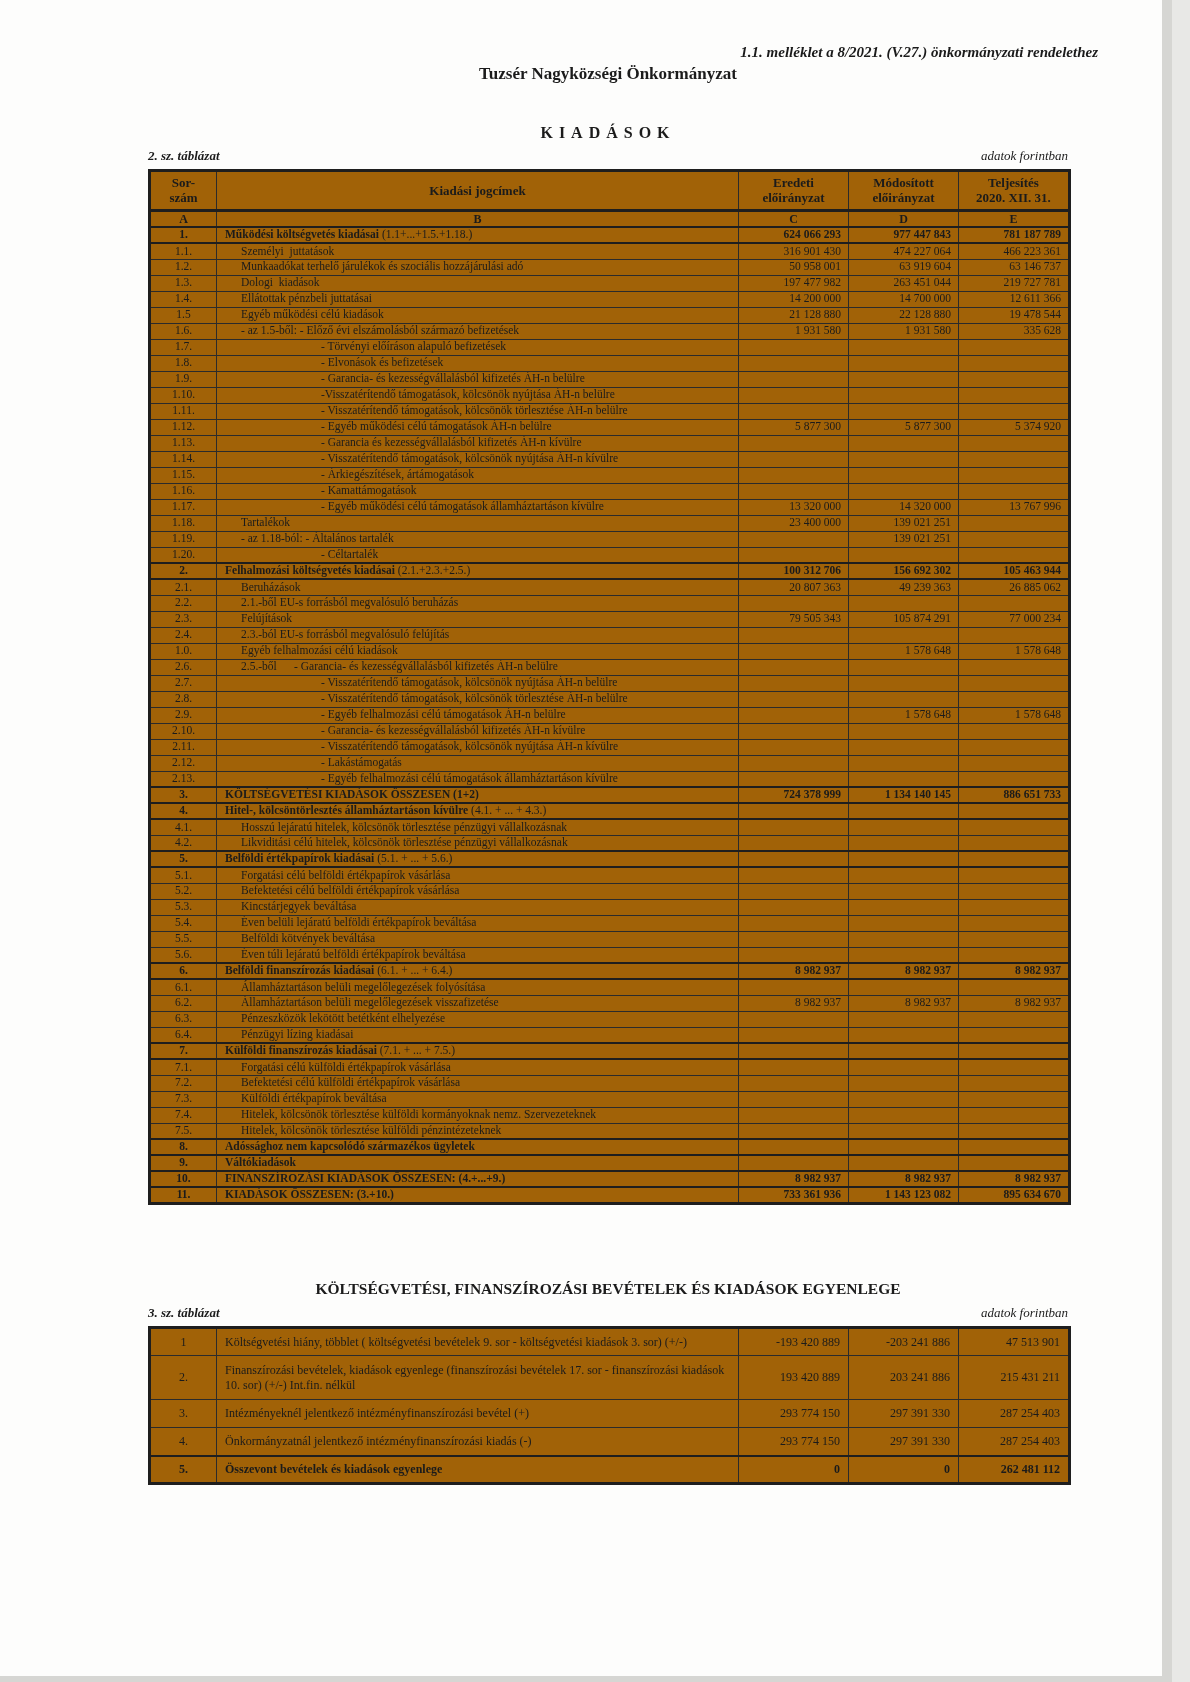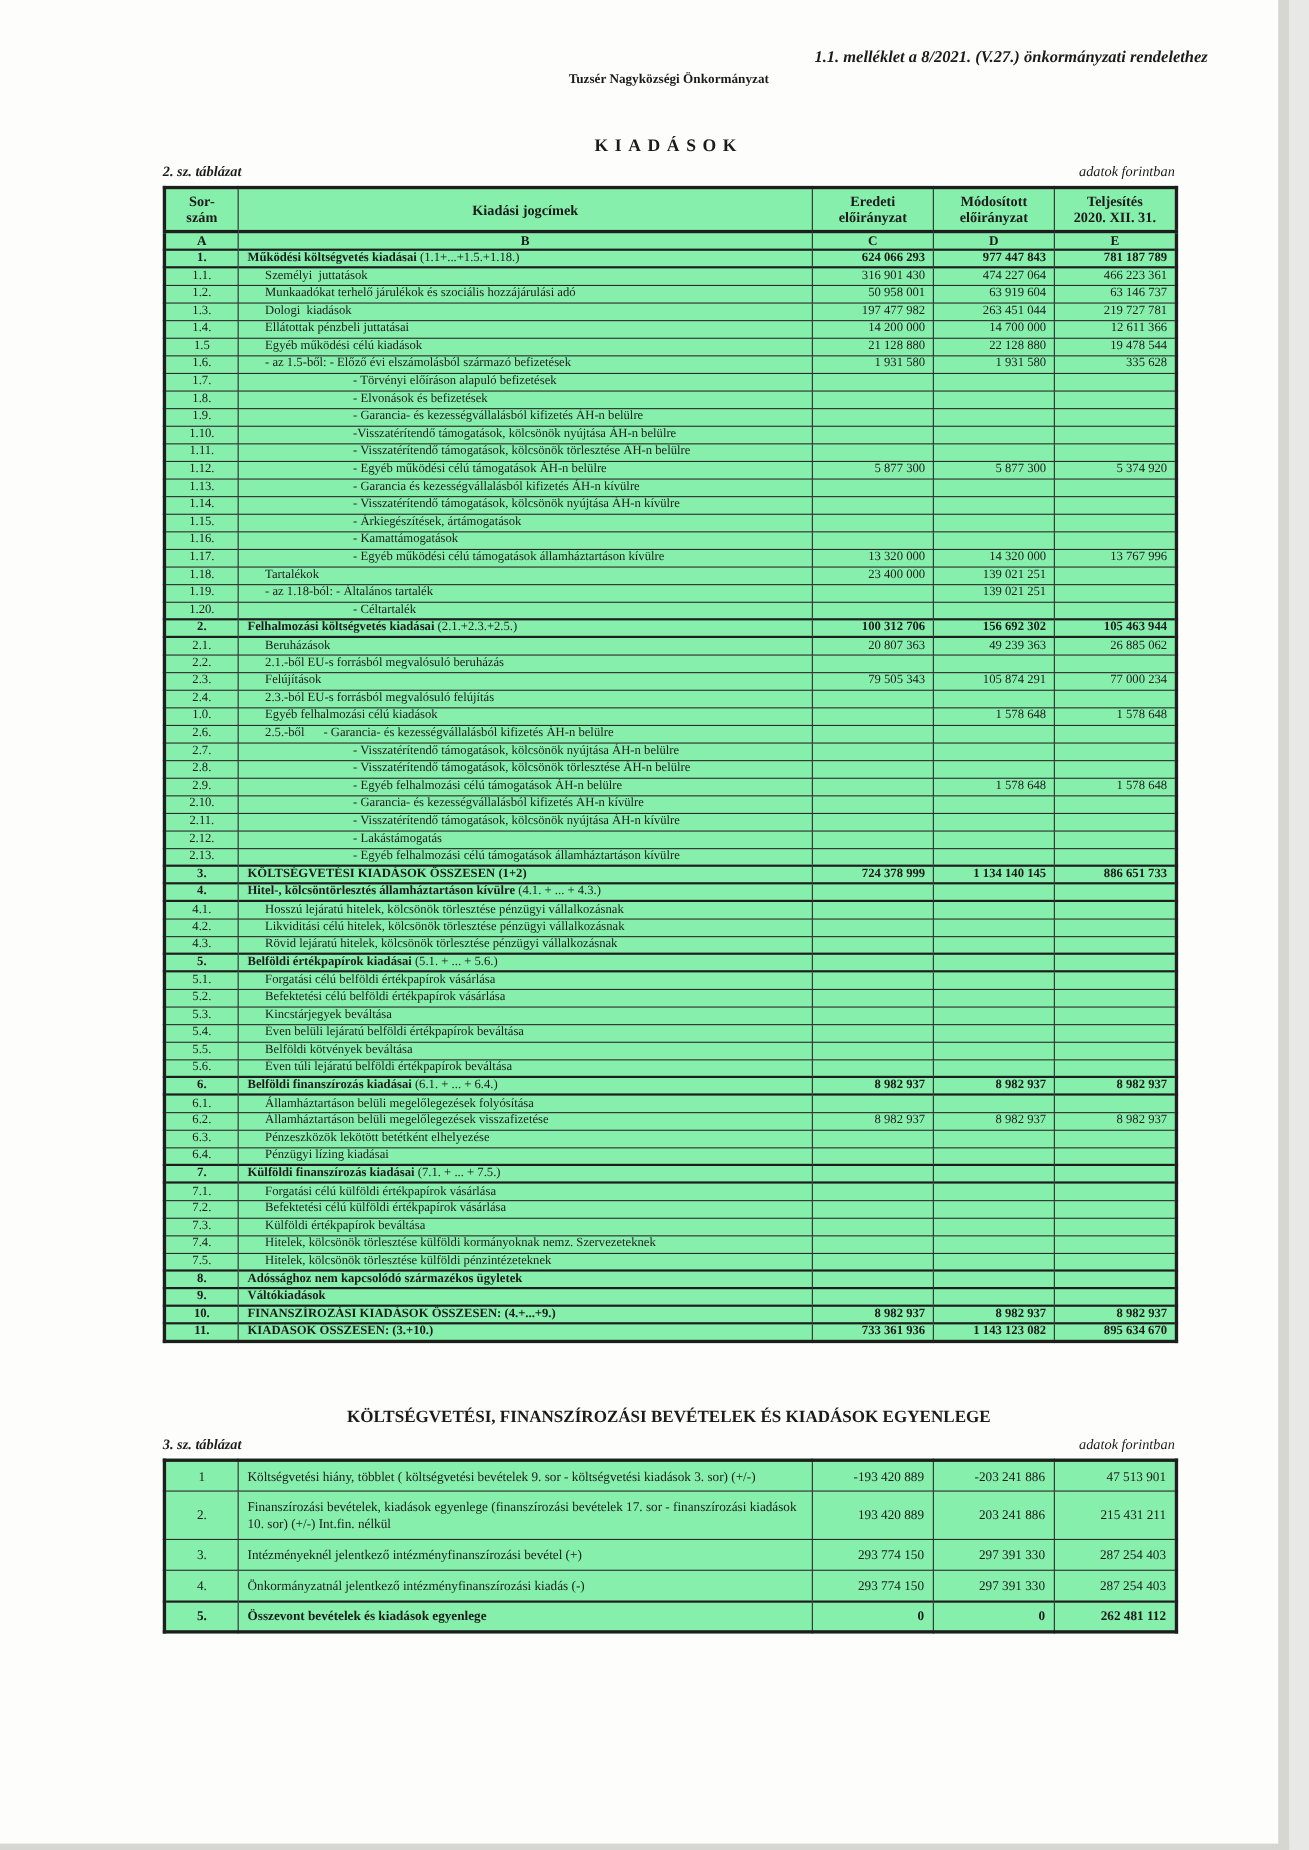--- a/index.html
+++ b/index.html
@@ -6,33 +6,33 @@
   html,body { background:#e8e8e6; }
   body { width:1190px; height:1682px; position:relative;
          font-family:"Liberation Serif", serif; color:#1b1b1b; }
   .sheet { position:absolute; left:0; top:0; width:1172px; height:1682px;
            background:#fdfdfc; overflow:hidden;
            border-right:10px solid #d6d6d3; border-bottom:6px solid #d6d6d3; }
 
   .annotation { position:absolute; top:44px; left:148px; width:950px;
                 text-align:right; font-size:15px; font-weight:bold; font-style:italic; }
   .org-name  { position:absolute; top:64px; left:148px; width:920px;
-               text-align:center; font-size:12px; font-weight:bold; }
+               text-align:center; font-size:17px; font-weight:bold; }
   .doc-title { position:absolute; top:84px; left:148px; width:920px;
                text-align:center; font-size:15.5px; font-weight:bold; }
   .section-title { position:absolute; top:124px; left:148px; width:920px;
                text-align:center; font-size:16px; font-weight:bold; letter-spacing:6px; }
 
   .caption-row { position:absolute; left:148px; width:920px; display:flex;
                  justify-content:space-between; font-size:13px; font-style:italic; }
   .caption-row .tbl-label { font-weight:bold; }
   #caption2 { top:148px; }
   #caption3 { top:1305px; }
 
-  table { border-collapse:collapse; table-layout:fixed; background:#86efac; }
+  table { border-collapse:collapse; table-layout:fixed; background:#a16207; }
   #exp-table { position:absolute; left:148px; top:169px; width:920px;
                border:3px solid #1e1e1e; }
   #bal-table { position:absolute; left:148px; top:1326px; width:920px;
                border:3px solid #1e1e1e; }
 
   td, th { border:1px solid #2b2b2b; font-size:11.5px; line-height:1.18;
            vertical-align:middle; overflow:hidden; }
   th { font-size:13px; font-weight:bold; text-align:center; white-space:pre-line;
        padding:3px 2px; border-bottom:3px solid #1e1e1e; }
   .letter td { font-size:12px; font-weight:bold; text-align:center;
@@ -366,27 +366,20 @@
           <td class="cval"></td>
           <td class="cval"></td>
         </tr>
         <tr>
           <td class="cnum">4.2.</td>
           <td class="clbl i1">Likviditási célú hitelek, kölcsönök törlesztése pénzügyi vállalkozásnak</td>
           <td class="cval"></td>
           <td class="cval"></td>
           <td class="cval"></td>
         </tr>
-        <tr>
-          <td class="cnum">4.3.</td>
-          <td class="clbl i1">Rövid lejáratú hitelek, kölcsönök törlesztése pénzügyi vállalkozásnak</td>
-          <td class="cval"></td>
-          <td class="cval"></td>
-          <td class="cval"></td>
-        </tr>
         <tr class="sec">
           <td class="cnum">5.</td>
           <td class="clbl i0">Belföldi értékpapírok kiadásai<span class="sfx"> (5.1. + ... + 5.6.)</span></td>
           <td class="cval"></td>
           <td class="cval"></td>
           <td class="cval"></td>
         </tr>
         <tr>
           <td class="cnum">5.1.</td>
           <td class="clbl i1">Forgatási célú belföldi értékpapírok vásárlása</td>

